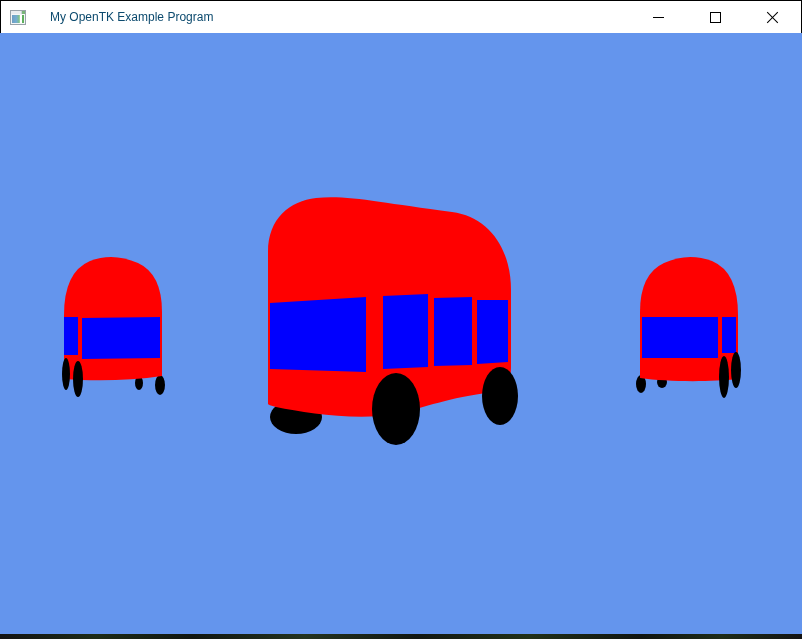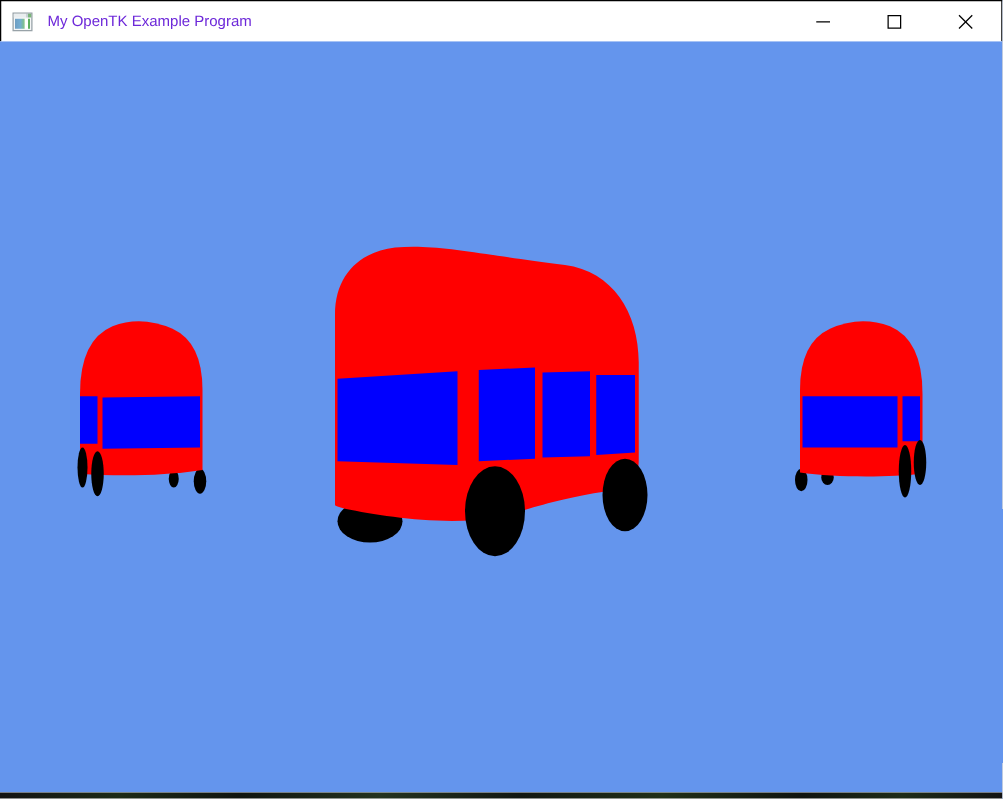--- a/index.html
+++ b/index.html
@@ -39,23 +39,23 @@
     background: linear-gradient(90deg, #e9edef 0%, #e9edef 72%, #c9d2d6 72%, #c9d2d6 82%, #79b479 82%, #79b479 100%);
   }
   .app-icon .icon-canvas {
     flex: 1;
     margin: 1px;
     background: linear-gradient(90deg,
       #6d9ec2 0%, #74add2 35%, #7cbb9a 55%, #8bc98b 62%,
       #ffffff 66%, #ffffff 84%, #5eb05e 86%, #5eb05e 100%);
   }
   .window-title {
-    margin-left: 12px;
+    margin-left: 24px;
     font-size: 12px;
-    color: #6d28d9;
+    color: #0c4a6e;
     white-space: nowrap;
     line-height: 32px;
   }
   .caption-buttons {
     margin-left: auto;
     height: 32px;
     display: flex;
   }
   .cap-btn {
     width: 57px;

